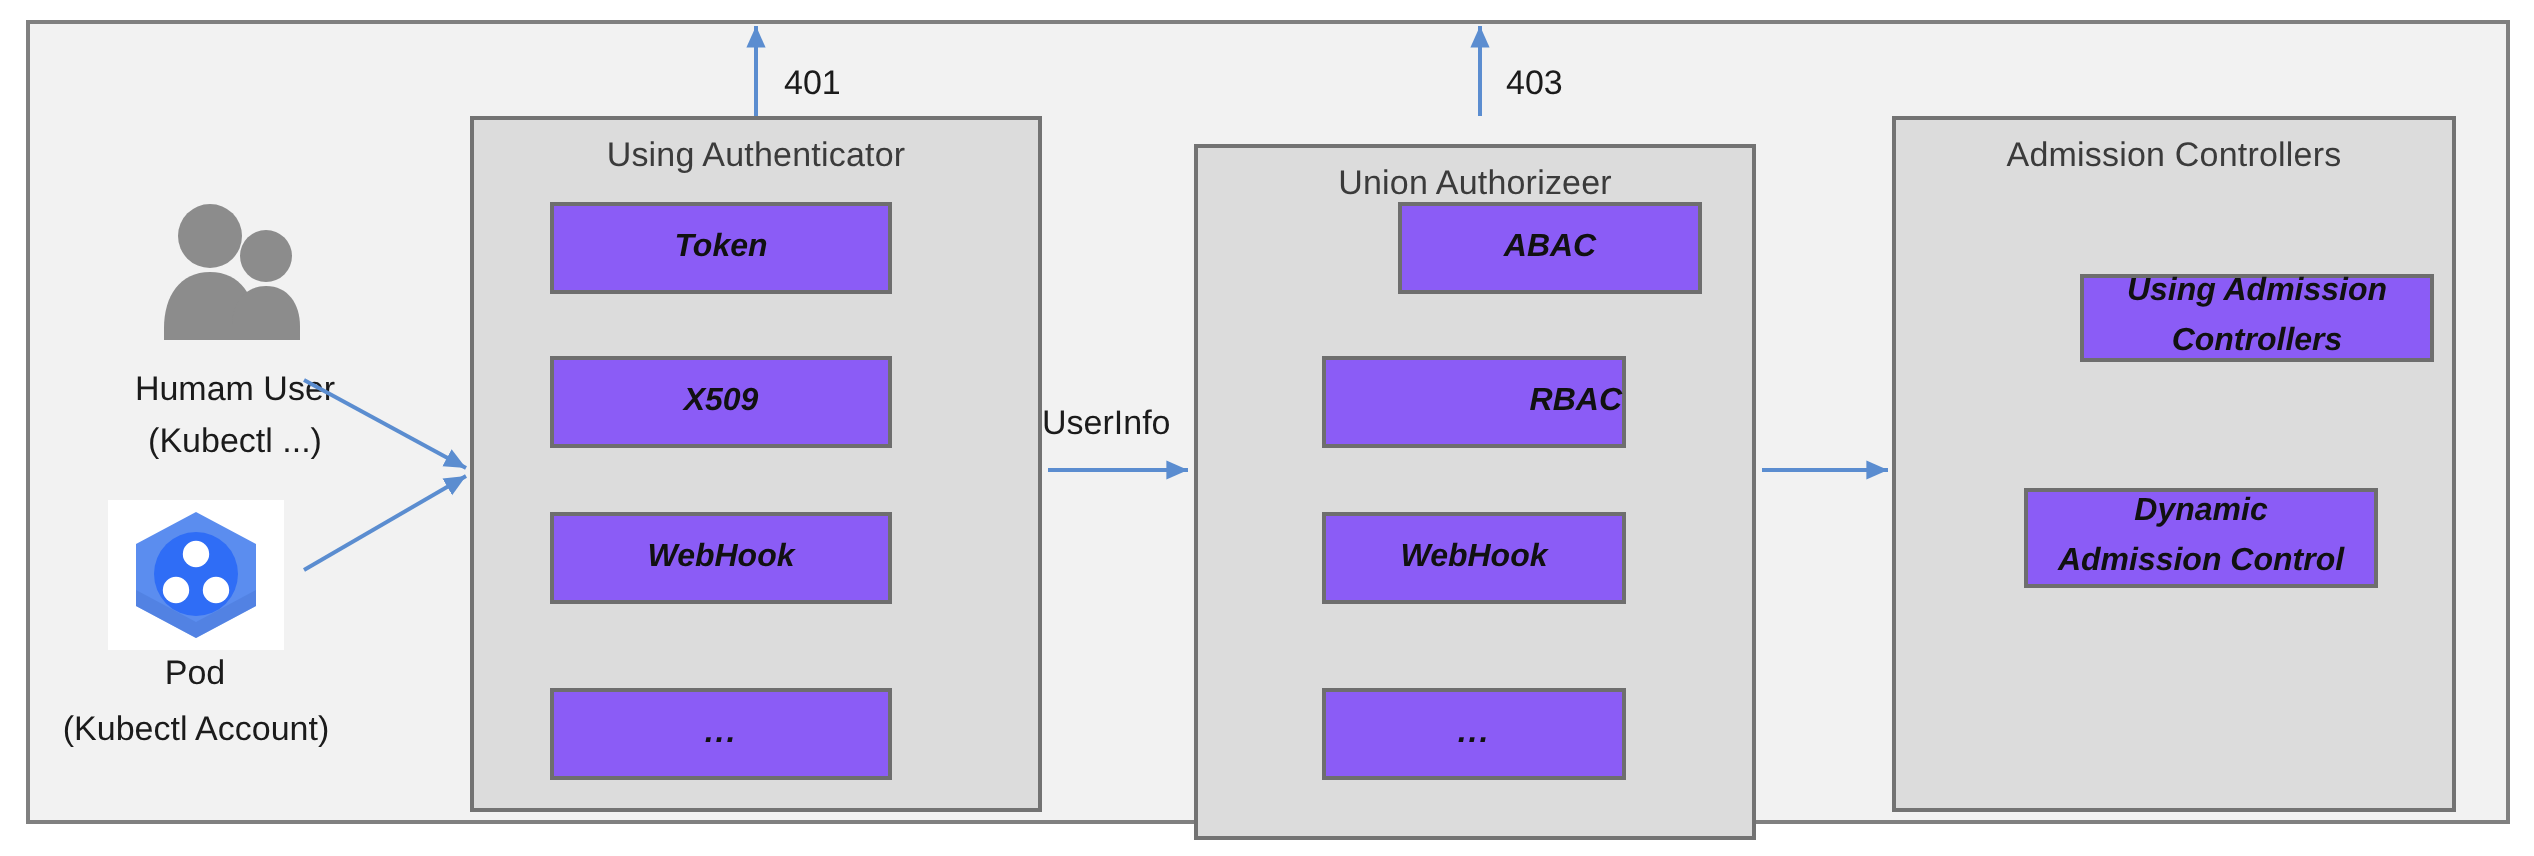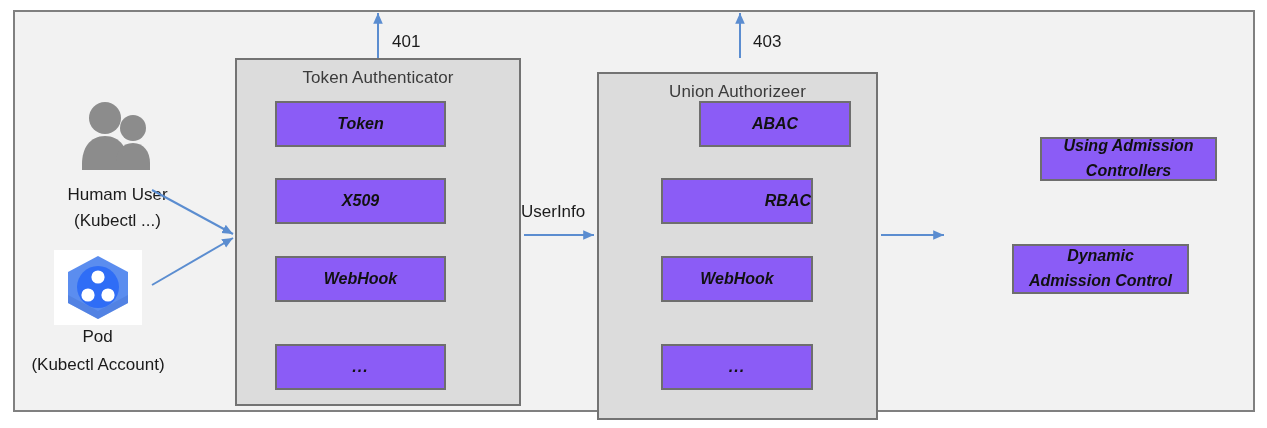--- a/index.html
+++ b/index.html
@@ -137,21 +137,21 @@
       <circle cx="44" cy="27" r="6.6" fill="#ffffff"></circle>
       <circle cx="34" cy="45" r="6.6" fill="#ffffff"></circle>
       <circle cx="54" cy="45" r="6.6" fill="#ffffff"></circle>
     </svg>
   </div>
 
   <div class="actor-label" style="left:25px; top:327px; width:145px;">Pod</div>
   <div class="actor-label" style="left:14px; top:355px; width:168px;">(Kubectl Account)</div>
 
   <div class="panel" style="left:235px; top:58px; width:286px; height:348px;">
-    <div class="panel-title">Token Authenticator</div>
+    <div class="panel-title">Using Authenticator</div>
   </div>
   <div class="wbox" style="left:275px; top:101px; width:171px; height:46px;">
     <span>Token</span>
   </div>
   <div class="wbox" style="left:275px; top:178px; width:171px; height:46px;">
     <span>X509</span>
   </div>
   <div class="wbox" style="left:275px; top:256px; width:171px; height:46px;">
     <span>WebHook</span>
   </div>
@@ -168,20 +168,23 @@
   <div class="wbox" style="left:661px; top:178px; width:152px; height:46px;align-items:flex-end;">
     <span>RBAC</span>
   </div>
   <div class="wbox" style="left:661px; top:256px; width:152px; height:46px;">
     <span>WebHook</span>
   </div>
   <div class="wbox" style="left:661px; top:344px; width:152px; height:46px;">
     <span class="dots">...</span>
   </div>
 
+  <div class="panel" style="left:946px; top:58px; width:282px; height:348px;">
+    <div class="panel-title">Admission Controllers</div>
+  </div>
   <div class="wbox" style="left:1012px; top:137px; width:177px; height:44px;margin-left:28px;">
     <span>Using Admission</span>
     <span class="l2">Controllers</span>
   </div>
   <div class="wbox" style="left:1012px; top:244px; width:177px; height:50px;">
     <span>Dynamic</span>
     <span class="l2">Admission Control</span>
   </div>
 
   <div class="conn-label" style="left:392px; top:32px;">401</div>

